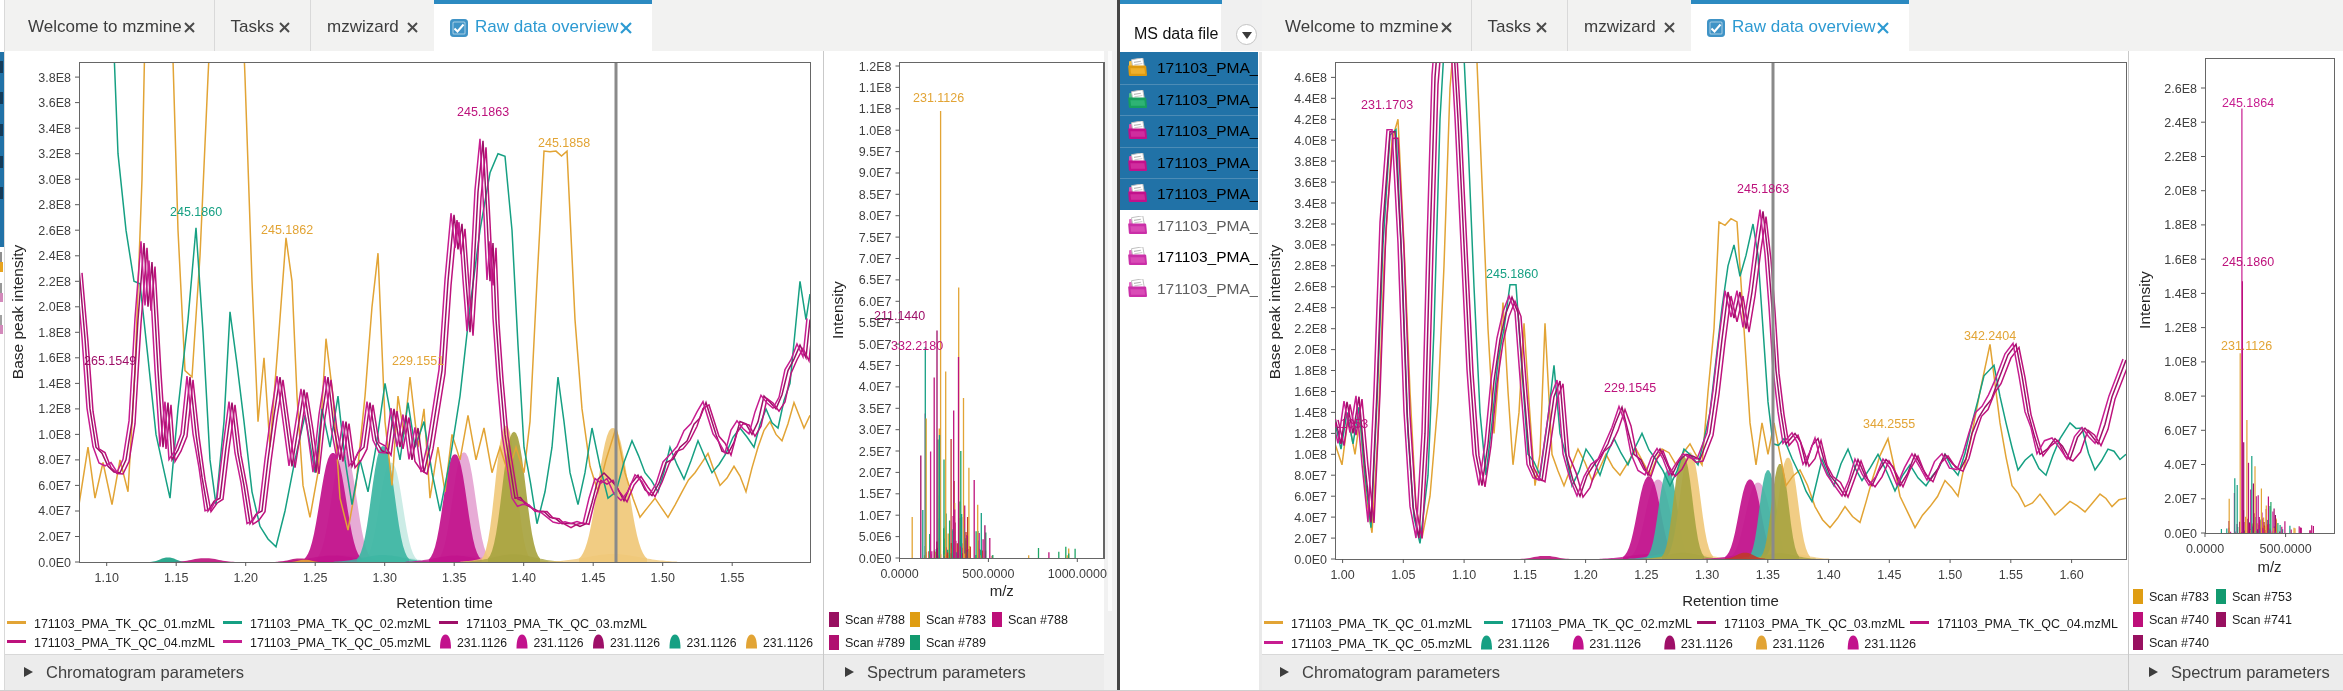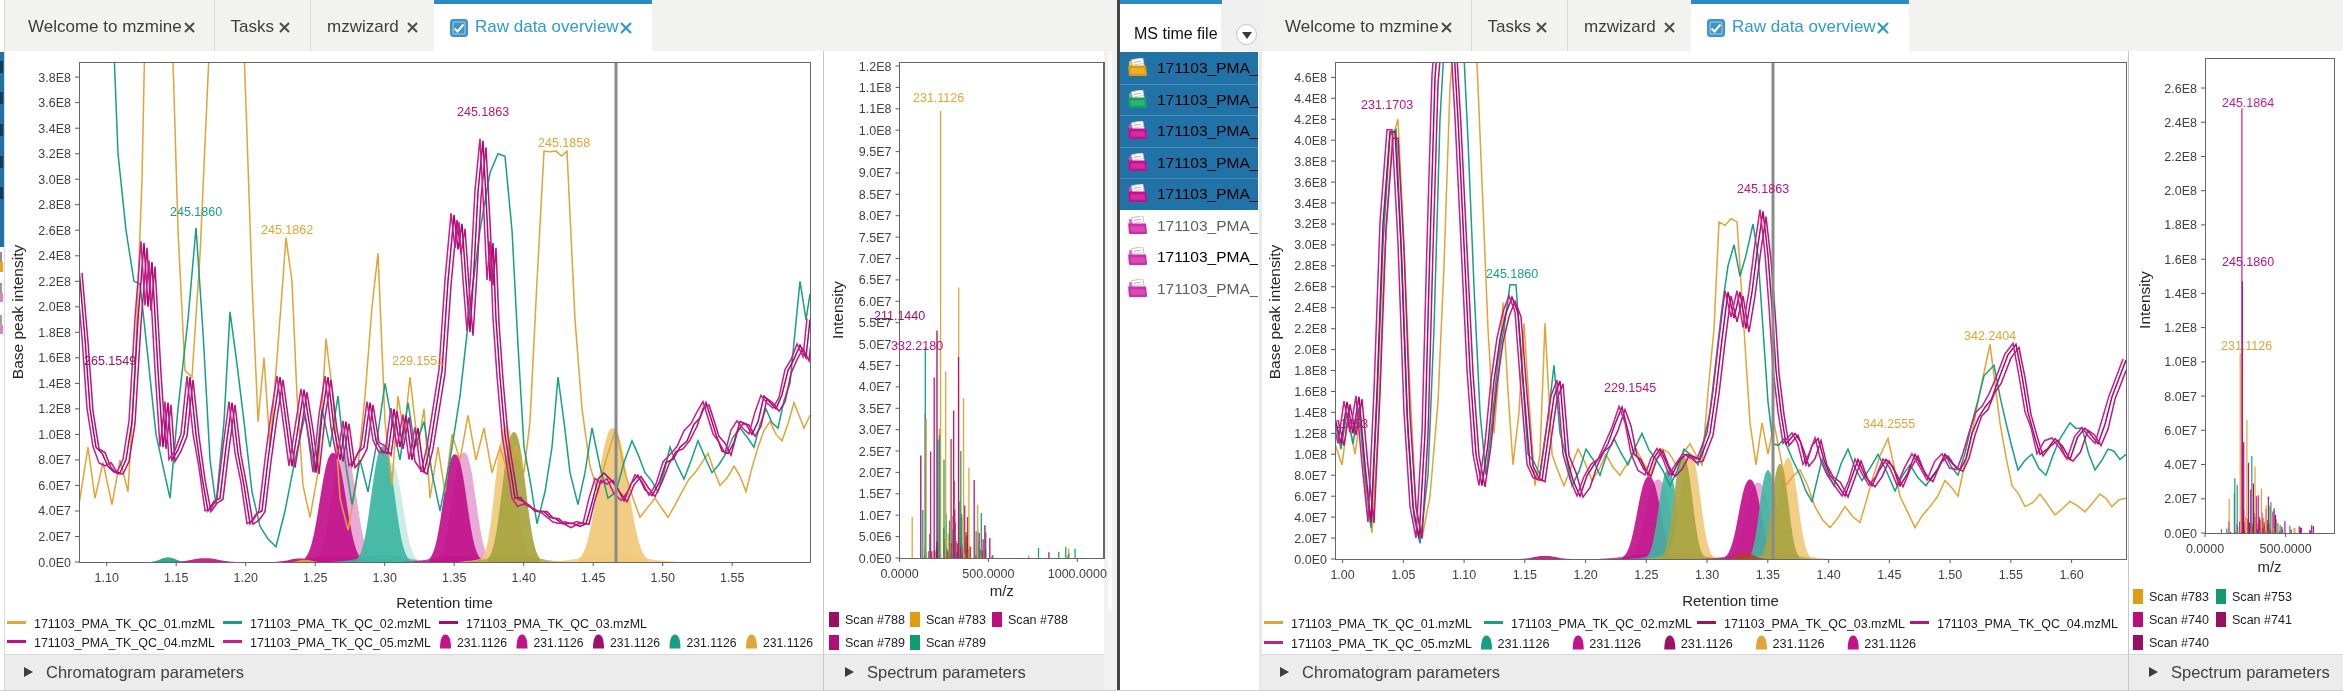--- a/index.html
+++ b/index.html
@@ -91,21 +91,21 @@
 <div class="abs" style="left:2149px;top:667px;width:0;height:0;border-left:9px solid #3d3d3d;border-top:5.5px solid transparent;border-bottom:5.5px solid transparent"></div>
 <div class="abs" style="left:823px;top:51px;width:1px;height:640px;background:#c9c9c9"></div>
 <div class="abs" style="left:2128px;top:51px;width:1px;height:640px;background:#c9c9c9"></div>
 <div class="abs" style="left:1104px;top:51px;width:13px;height:640px;background:#f1f1f1"></div>
 <div class="abs" style="left:1108px;top:51px;width:4px;height:560px;background:#fbfbfb"></div>
 <div class="abs" style="left:1117px;top:0;width:2.5px;height:691px;background:#454545"></div>
 <div class="abs" style="left:1119.5px;top:0;width:142.5px;height:691px;background:#fff"></div>
 <div class="abs" style="left:1221px;top:0;width:41px;height:51px;background:#f0f0f0"></div>
 <div class="abs" style="left:1258.5px;top:52px;width:3.5px;height:639px;background:#e9e9e9"></div>
 <div class="abs" style="left:1119.5px;top:0;width:102px;height:3.5px;background:#2c8ac1"></div>
-<div class="abs" style="left:1134px;top:25px;font-size:16px;color:#111;width:90px;overflow:hidden;white-space:nowrap">MS time file</div>
+<div class="abs" style="left:1134px;top:25px;font-size:16px;color:#111;width:90px;overflow:hidden;white-space:nowrap">MS data file</div>
 <div class="abs" style="left:1236px;top:24px;width:21px;height:21px;border-radius:50%;background:#fff;border:1.5px solid #c4c4c4;box-sizing:border-box"></div>
 <div class="abs" style="left:1241.5px;top:32px;width:0;height:0;border-top:7px solid #3a3a3a;border-left:5.5px solid transparent;border-right:5.5px solid transparent"></div>
 <div class="abs" style="left:1119.5px;top:52.4px;width:138.5px;height:31.45px;background:#2172a7"></div>
 <svg style="position:absolute;left:1127px;top:58.4px" width="21" height="19">
     <path d="M2,10 L2,4 Q2,3 3,3 L7,3 L8.5,5 L2,5 Z" fill="#f3c14a"></path>
     <rect x="2" y="4.5" width="7" height="8" fill="#f3c14a"></rect>
     <g transform="rotate(-10 12 7)">
       <rect x="5.5" y="0.5" width="11.5" height="11.5" fill="#fff" stroke="#bdbdbd" stroke-width="0.9"></rect>
       <rect x="7.5" y="3" width="7" height="1.2" fill="#b9b9b9"></rect>
       <rect x="7.5" y="5.5" width="8" height="1.2" fill="#cfcfcf"></rect>

